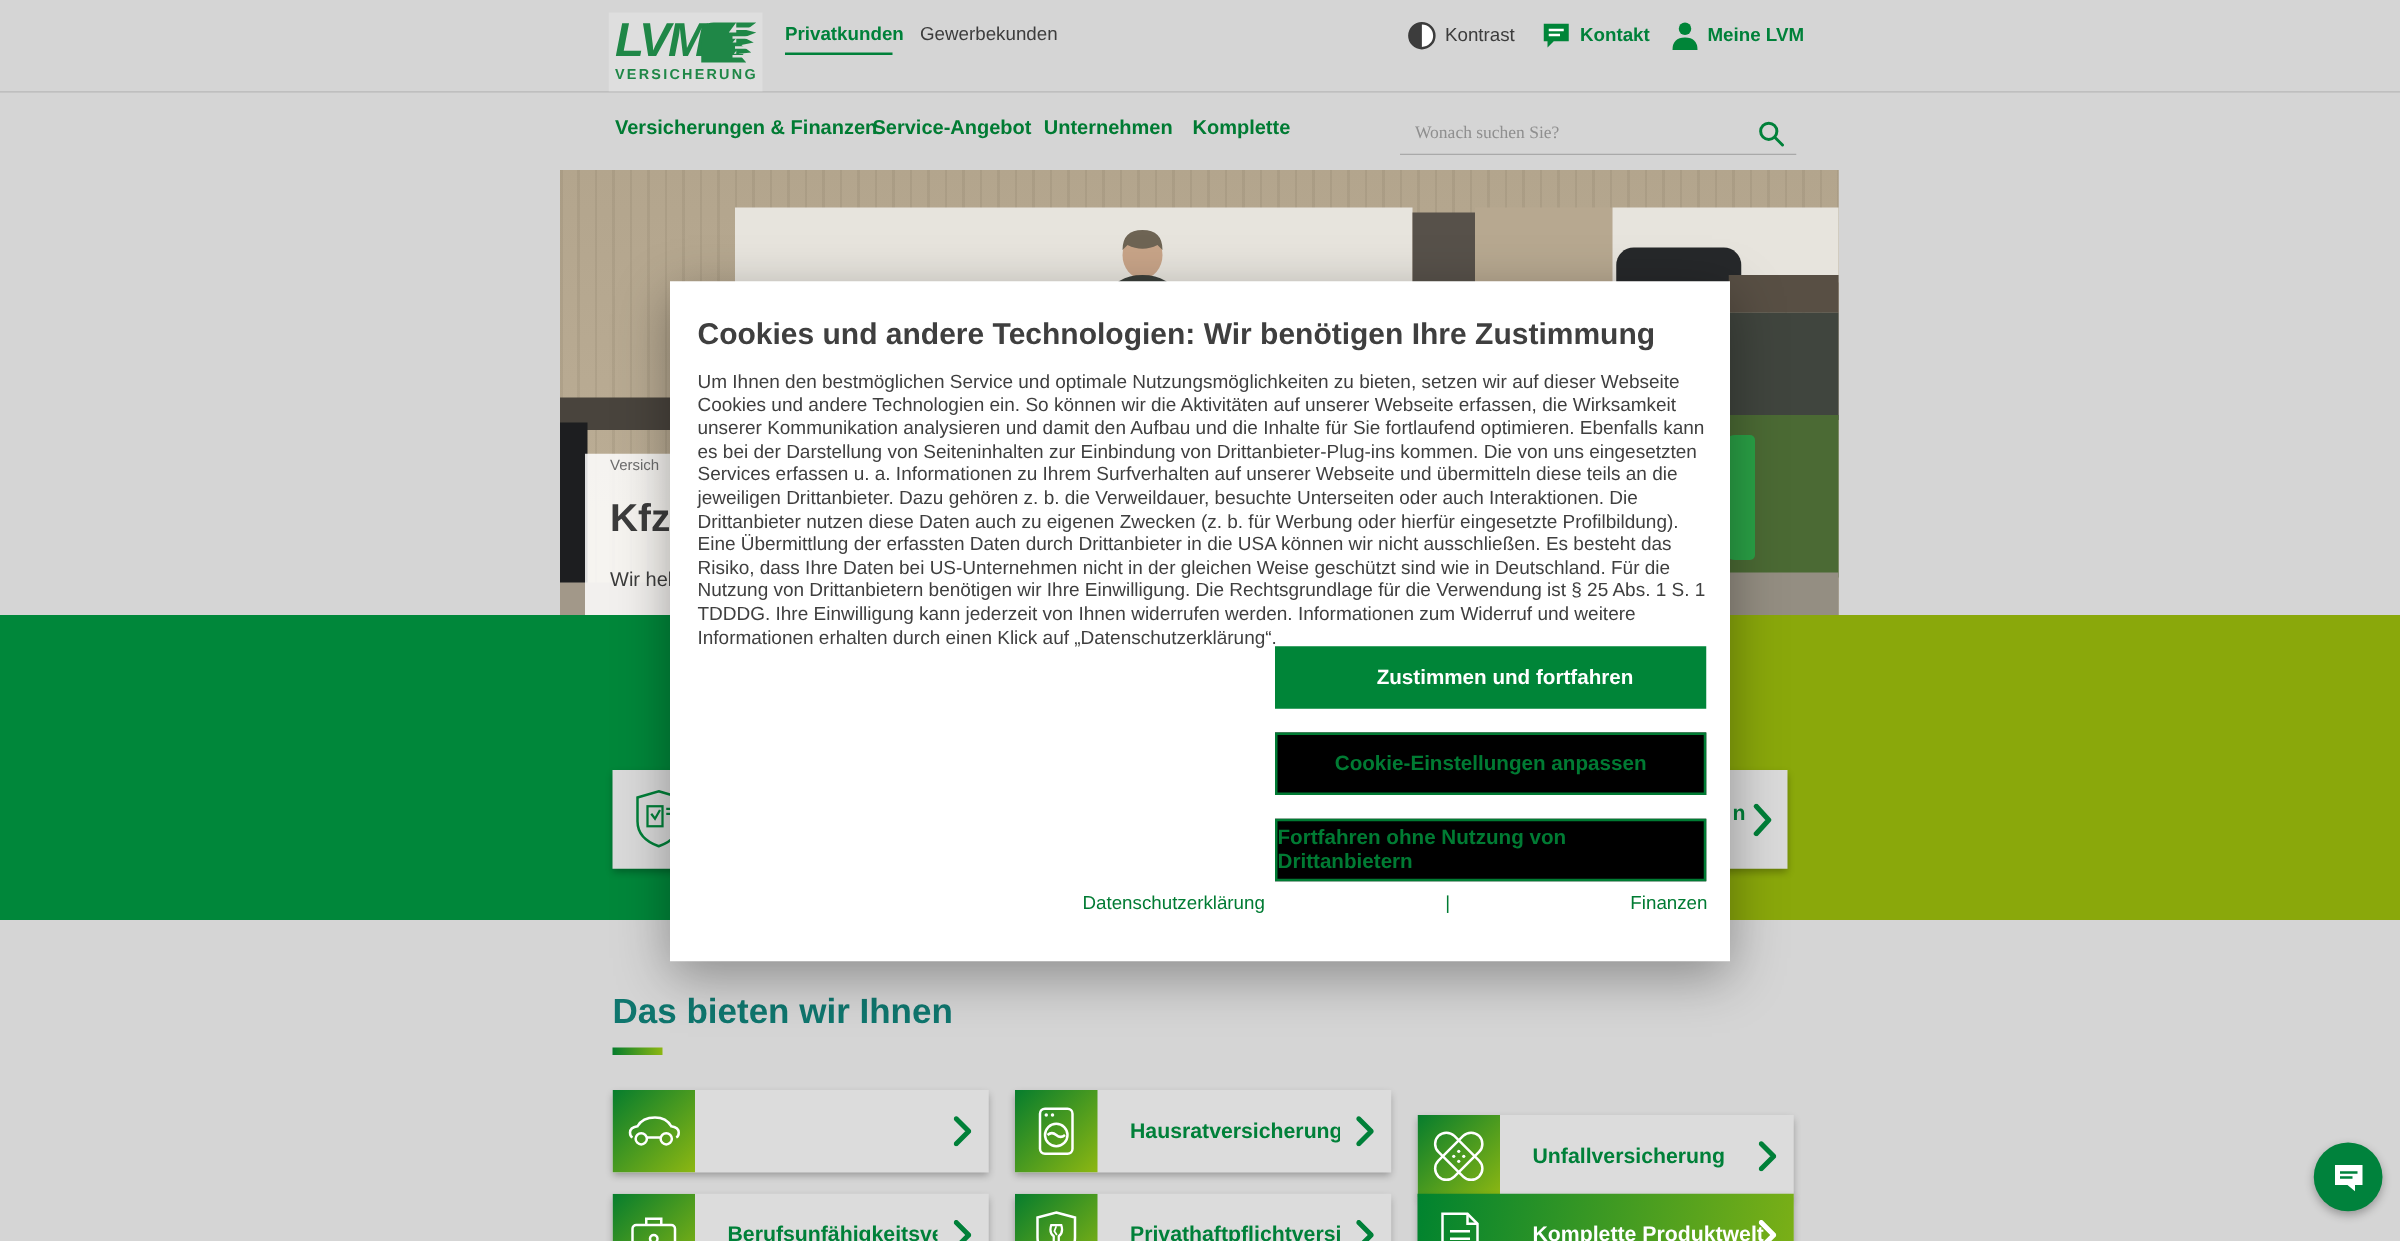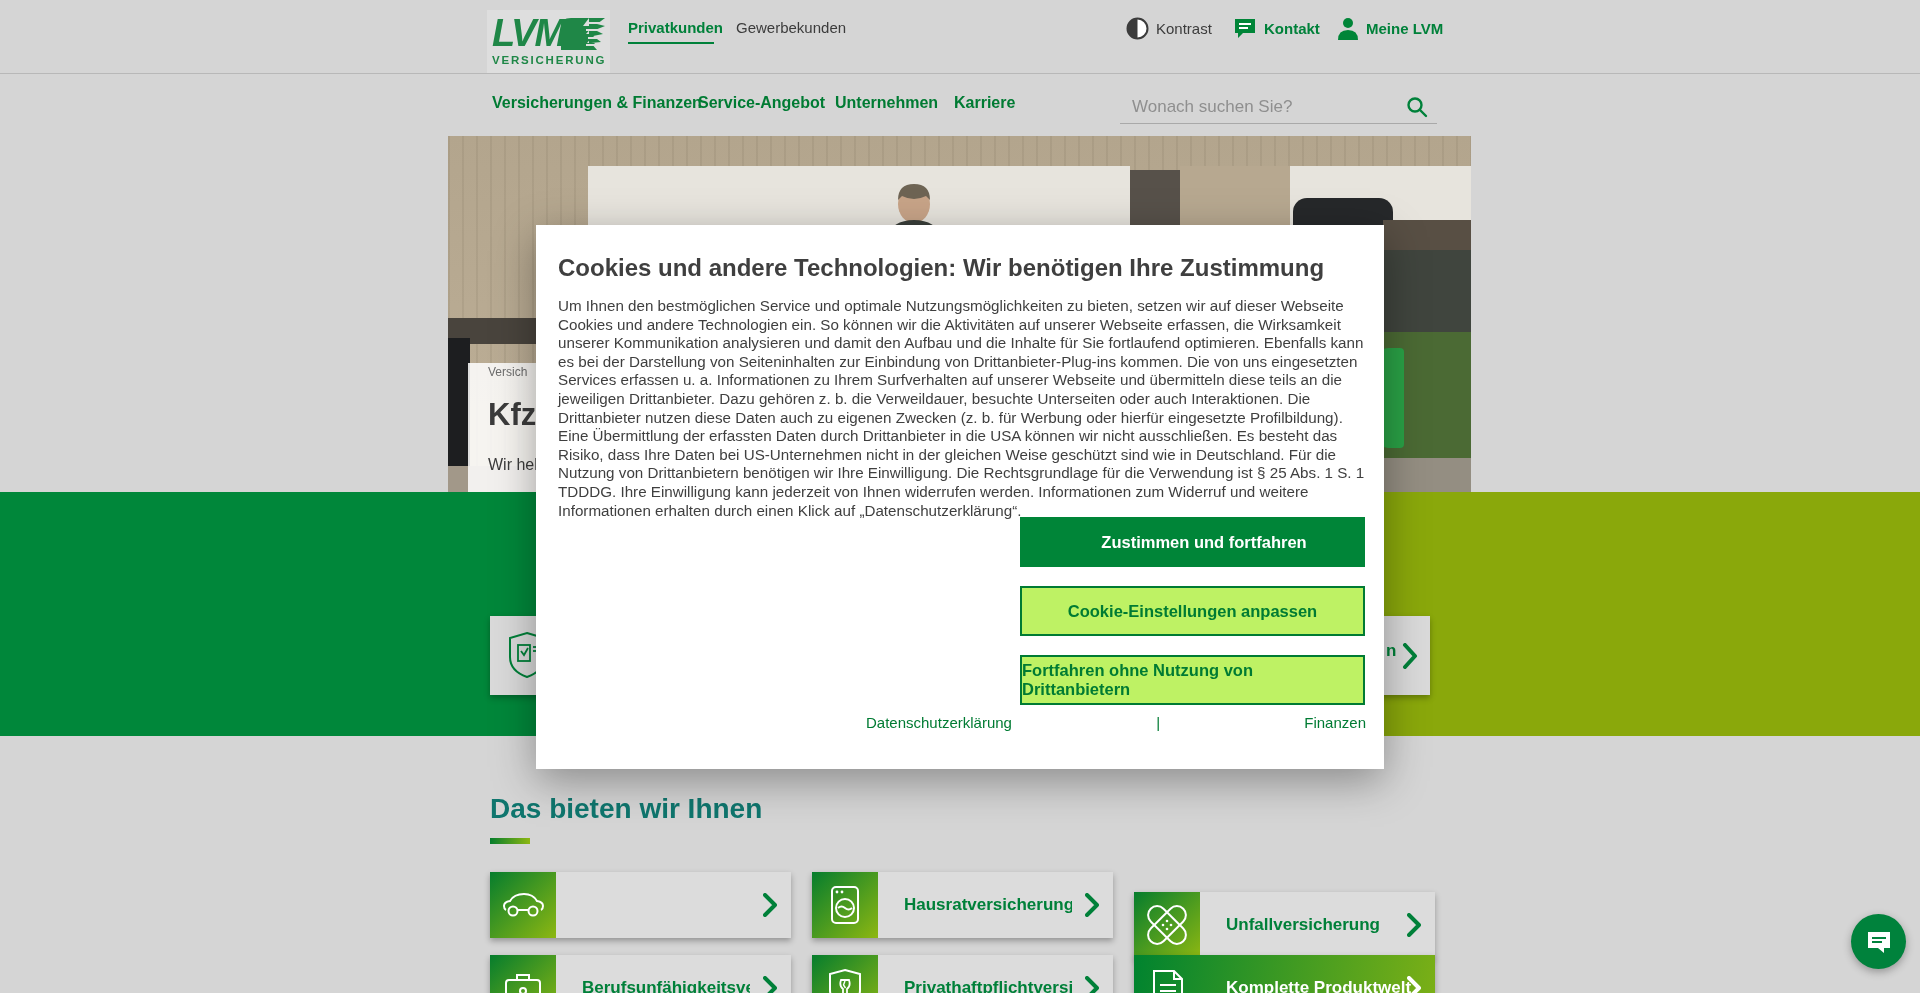--- a/index.html
+++ b/index.html
@@ -18,22 +18,22 @@
   .tab.idle{color:#3c3c3c;}
   .tab-underline{left:628px;top:42px;width:86px;height:2px;background:#00813a;}
   .util{font-size:15px;display:flex;align-items:center;gap:7px;cursor:pointer;}
   .util .lbl-dark{color:#3c3c3c;}
   .util .lbl-green{color:#00813a;font-weight:600;}
   
   .nav-item{font-size:16px;font-weight:600;color:#007b33;cursor:pointer;top:94px;}
   .search{left:1120px;top:90px;width:317px;height:33px;border-bottom:1px solid #a9a9a9;
           display:flex;align-items:center;}
   .search input{flex:1;border:none;background:transparent;outline:none;
-        font-size:17px;color:#3c3c3c;padding:0 10px 0 12px;
-        font-family:Liberation Sans, sans-serif;}
+        font-size:14px;color:#3c3c3c;padding:0 10px 0 12px;
+        font-family:Liberation Serif, serif;}
   .search input::placeholder{color:#8f8f8f;}
   
   #hero{left:448px;top:136px;width:1023px;height:441px;overflow:hidden;
         background:linear-gradient(#b3a58d,#c0b29a);}
   .stripes{inset:0;background:repeating-linear-gradient(90deg,rgba(90,80,60,.10) 0 2px,transparent 2px 14px);}
   .herobox{left:20px;top:227px;width:370px;height:179px;background:rgba(255,255,255,.86);}
   .hero-eyebrow{left:20px;top:2px;font-size:12px;color:#6d6d6d;}
   .hero-title{left:20px;top:34px;font-size:31px;font-weight:700;color:#3c3c3c;}
   .hero-sub{left:20px;top:93px;font-size:16px;color:#3c3c3c;}
   .hero-cta{left:20px;top:129px;width:150px;height:33px;background:#008538;color:#fff;
@@ -47,21 +47,21 @@
           box-shadow:0 3px 6px rgba(0,0,0,.28);cursor:pointer;}
   .banner-frag{left:896px;top:25px;font-size:17px;font-weight:700;color:#008039;}
   
   .dialog{left:536px;top:225px;width:848px;height:544px;background:#ffffff;
           box-shadow:0 12px 40px rgba(0,0,0,.35);z-index:50;}
   .dlg-title{left:22px;top:29px;font-size:24px;font-weight:700;color:#3f3f3f;}
   .dlg-body{left:22px;top:72px;width:818px;font-size:15.2px;line-height:18.6px;color:#3f3f3f;}
   .btn{left:484px;width:345px;height:50px;display:flex;align-items:center;justify-content:center;
        font-size:16.5px;font-weight:700;cursor:pointer;box-sizing:border-box;}
   .btn-solid{background:#008538;color:#ffffff;padding-left:23px;}
-  .btn-line{background:#bef264;border:2px solid #007b33;color:#007b33;}
+  .btn-line{background:#000000;border:2px solid #007b33;color:#007b33;}
   .dlg-links{left:330px;top:711px;width:500px;display:flex;justify-content:space-between;gap:14px;
              font-size:15px;color:#007b33;}
   .dlg-links span{cursor:pointer;}
   
   .section-h{left:490px;top:793px;font-size:28px;font-weight:700;color:#0f766e;}
   .section-bar{left:490px;top:838px;width:40px;height:6px;
                background:linear-gradient(90deg,#067d2d,#8db712);}
   .tile{width:301px;height:66px;background:#dcdcdc;box-shadow:0 3px 6px rgba(0,0,0,.3);
         cursor:pointer;overflow:hidden;}
   .tile-sq{position:absolute;left:0;top:0;width:66px;height:66px;
@@ -125,21 +125,21 @@
     <svg width="22" height="24" viewBox="0 0 22 24">
       <circle cx="11" cy="7" r="5" fill="#008538"></circle>
       <path d="M1 24 q0 -10 10 -10 q10 0 10 10 Z" fill="#008538"></path>
     </svg>
     <span class="lbl-green">Meine LVM</span>
   </div>
 
   <div class="abs nav-item" style="left:492px">Versicherungen &amp; Finanzen</div>
   <div class="abs nav-item" style="left:698px">Service-Angebot</div>
   <div class="abs nav-item" style="left:835px">Unternehmen</div>
-  <div class="abs nav-item" style="left:954px">Karriere</div>
+  <div class="abs nav-item" style="left:954px">Komplette</div>
 
   <div class="abs search">
     <input type="text" placeholder="Wonach suchen Sie?" style="">
     <svg width="24" height="24" viewBox="0 0 24 24" style="margin-right:8px">
       <circle cx="10" cy="10" r="6.5" fill="none" stroke="#00813a" stroke-width="2.4"></circle>
       <line x1="15" y1="15" x2="21" y2="21" stroke="#00813a" stroke-width="2.4" stroke-linecap="round"></line>
     </svg>
   </div>
 
   <div class="abs" id="hero">

